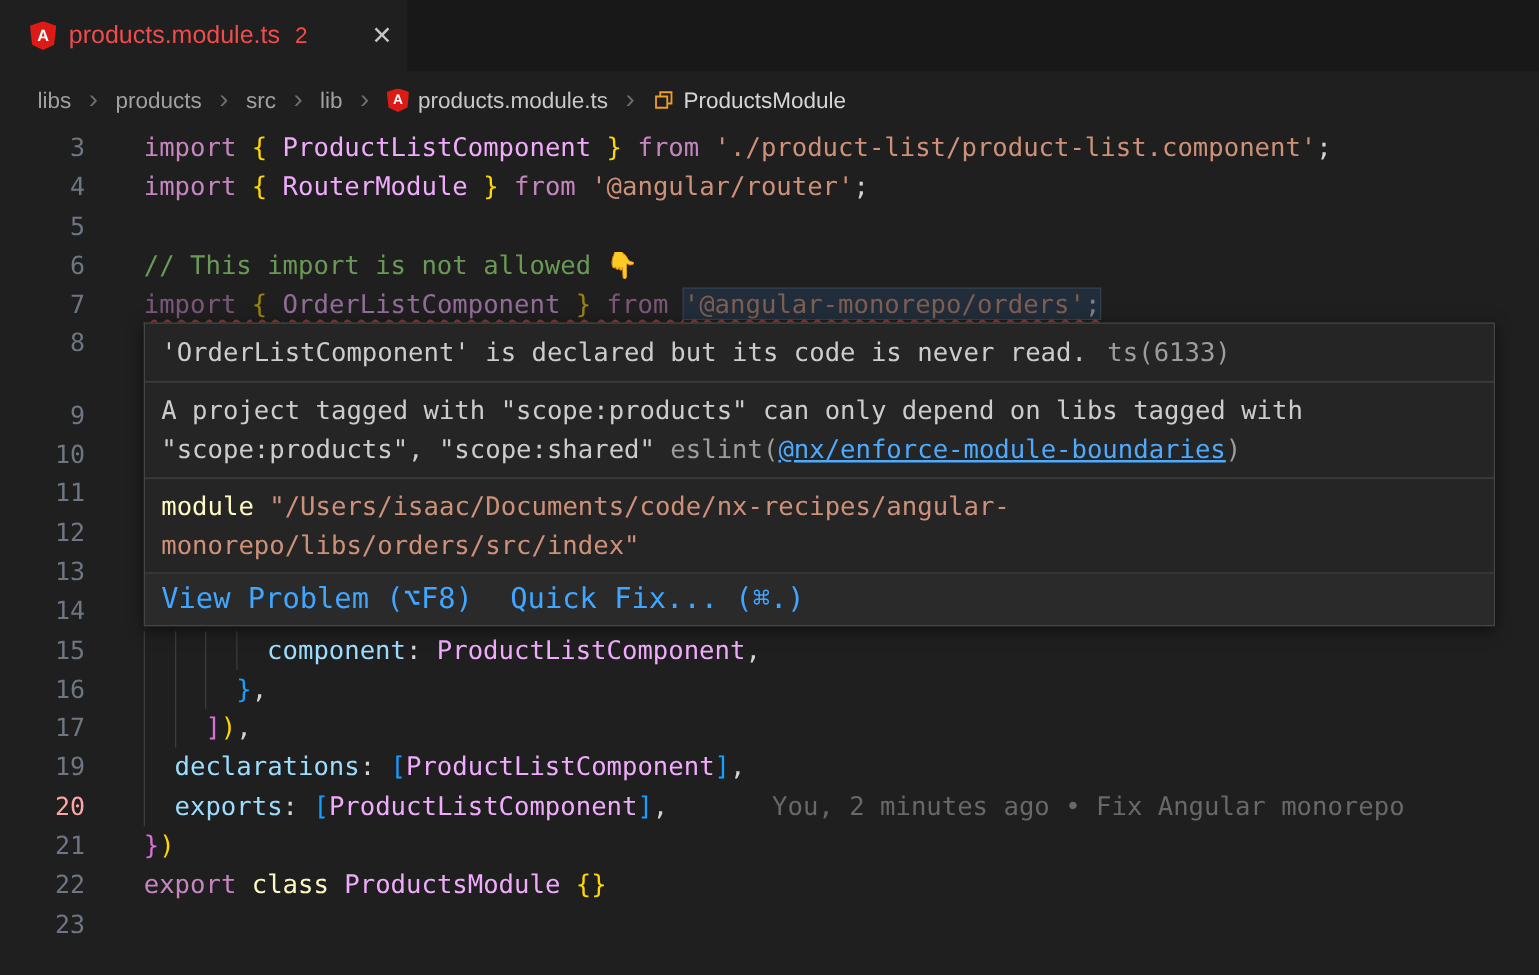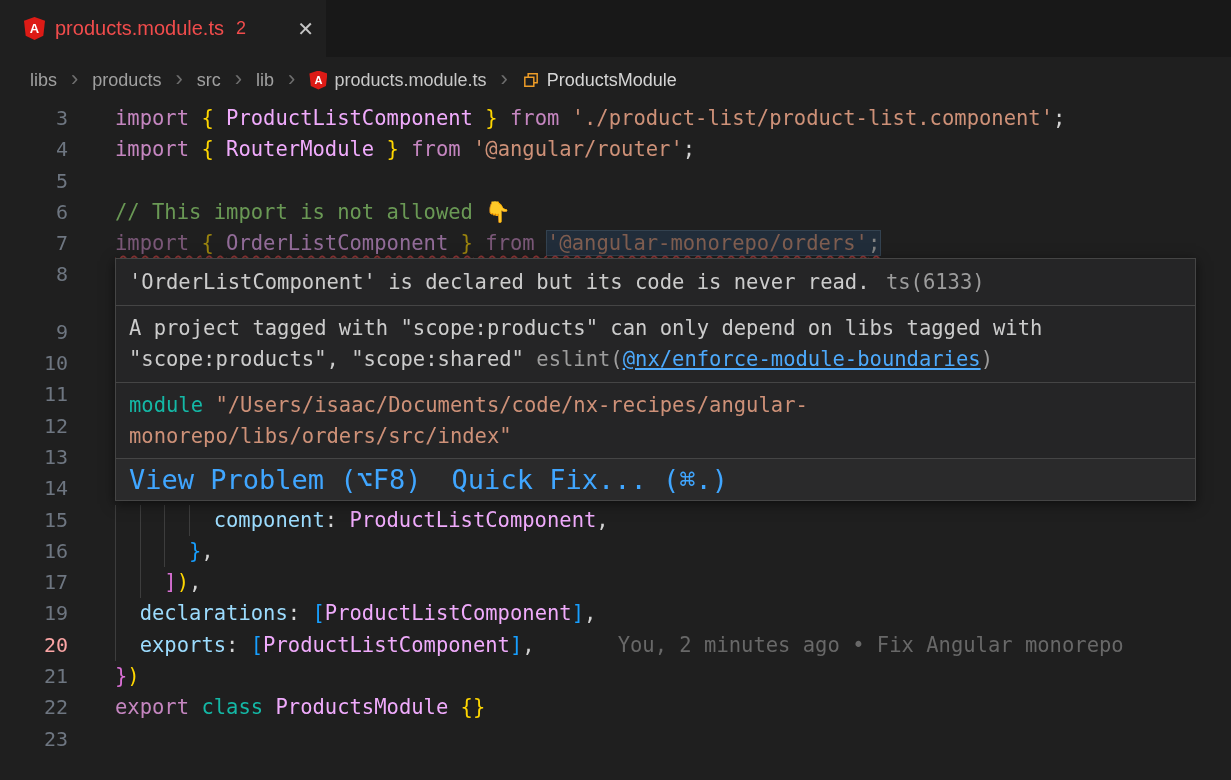--- a/index.html
+++ b/index.html
@@ -39,21 +39,21 @@
   .gap { height:26px; }
   .guide { display:inline-block; width:2ch; height:31.3px;
            border-left:1px solid #3d3d3d; vertical-align:top; }
   .fade { opacity:0.55; }
   .sq { text-decoration:underline wavy #f14c4c; text-decoration-thickness:1.5px;
         text-underline-offset:5px; text-decoration-skip-ink:none; }
   .hl { background:rgba(38,79,120,0.55); outline:1px solid rgba(106,158,210,0.5); }
   .blame { color:#686868; margin-left:83px; }
 
   .tk-kw   { color:#c586c0; }
-  .tk-kw2  { color:#14b8a6; }
+  .tk-kw2  { color:#fef9c3; }
   .tk-cls  { color:#f0abfc; }
   .tk-str  { color:#ce9178; }
   .tk-pun  { color:#d4d4d4; }
   .tk-cmt  { color:#6a9955; }
   .tk-prop { color:#9cdcfe; }
   .tk-b1   { color:#ffd700; }
   .tk-b2   { color:#da70d6; }
   .tk-b3   { color:#179fff; }
   .tk-emoji{ color:#e8b339; }
 
@@ -63,21 +63,21 @@
            box-shadow:0 3px 12px rgba(0,0,0,0.55);
            font-family:"DejaVu Sans Mono", monospace; font-size:20.5px; color:#cccccc; }
   .hov-sec1 { padding:9px 13px; line-height:28px; }
   .hov-sec2 { padding:7px 13px; line-height:31px; }
   .hov-sec3 { padding:7px 13px; line-height:30.5px; }
   .hov-div { height:1px; background:#454545; }
   .dim { color:#9d9d9d; }
   .dim-gap { margin-left:4px; }
   .hov-link { color:#4daafc; text-decoration:underline; cursor:pointer; }
   .hov-actions { padding:7px 13px; line-height:27px; display:flex; gap:30px;
-                 background:#2a2a2b; font-size:27px;align-items:flex-end; }
+                 background:#2a2a2b; font-size:23px;align-items:flex-end; }
   .action { color:#40a6ff; cursor:pointer; white-space:nowrap; }
 </style>
 </head>
 <body>
 
 <div class="tabbar">
   <div class="tab">
     <span class="ng-icon">
       <span>A</span>
     </span>

